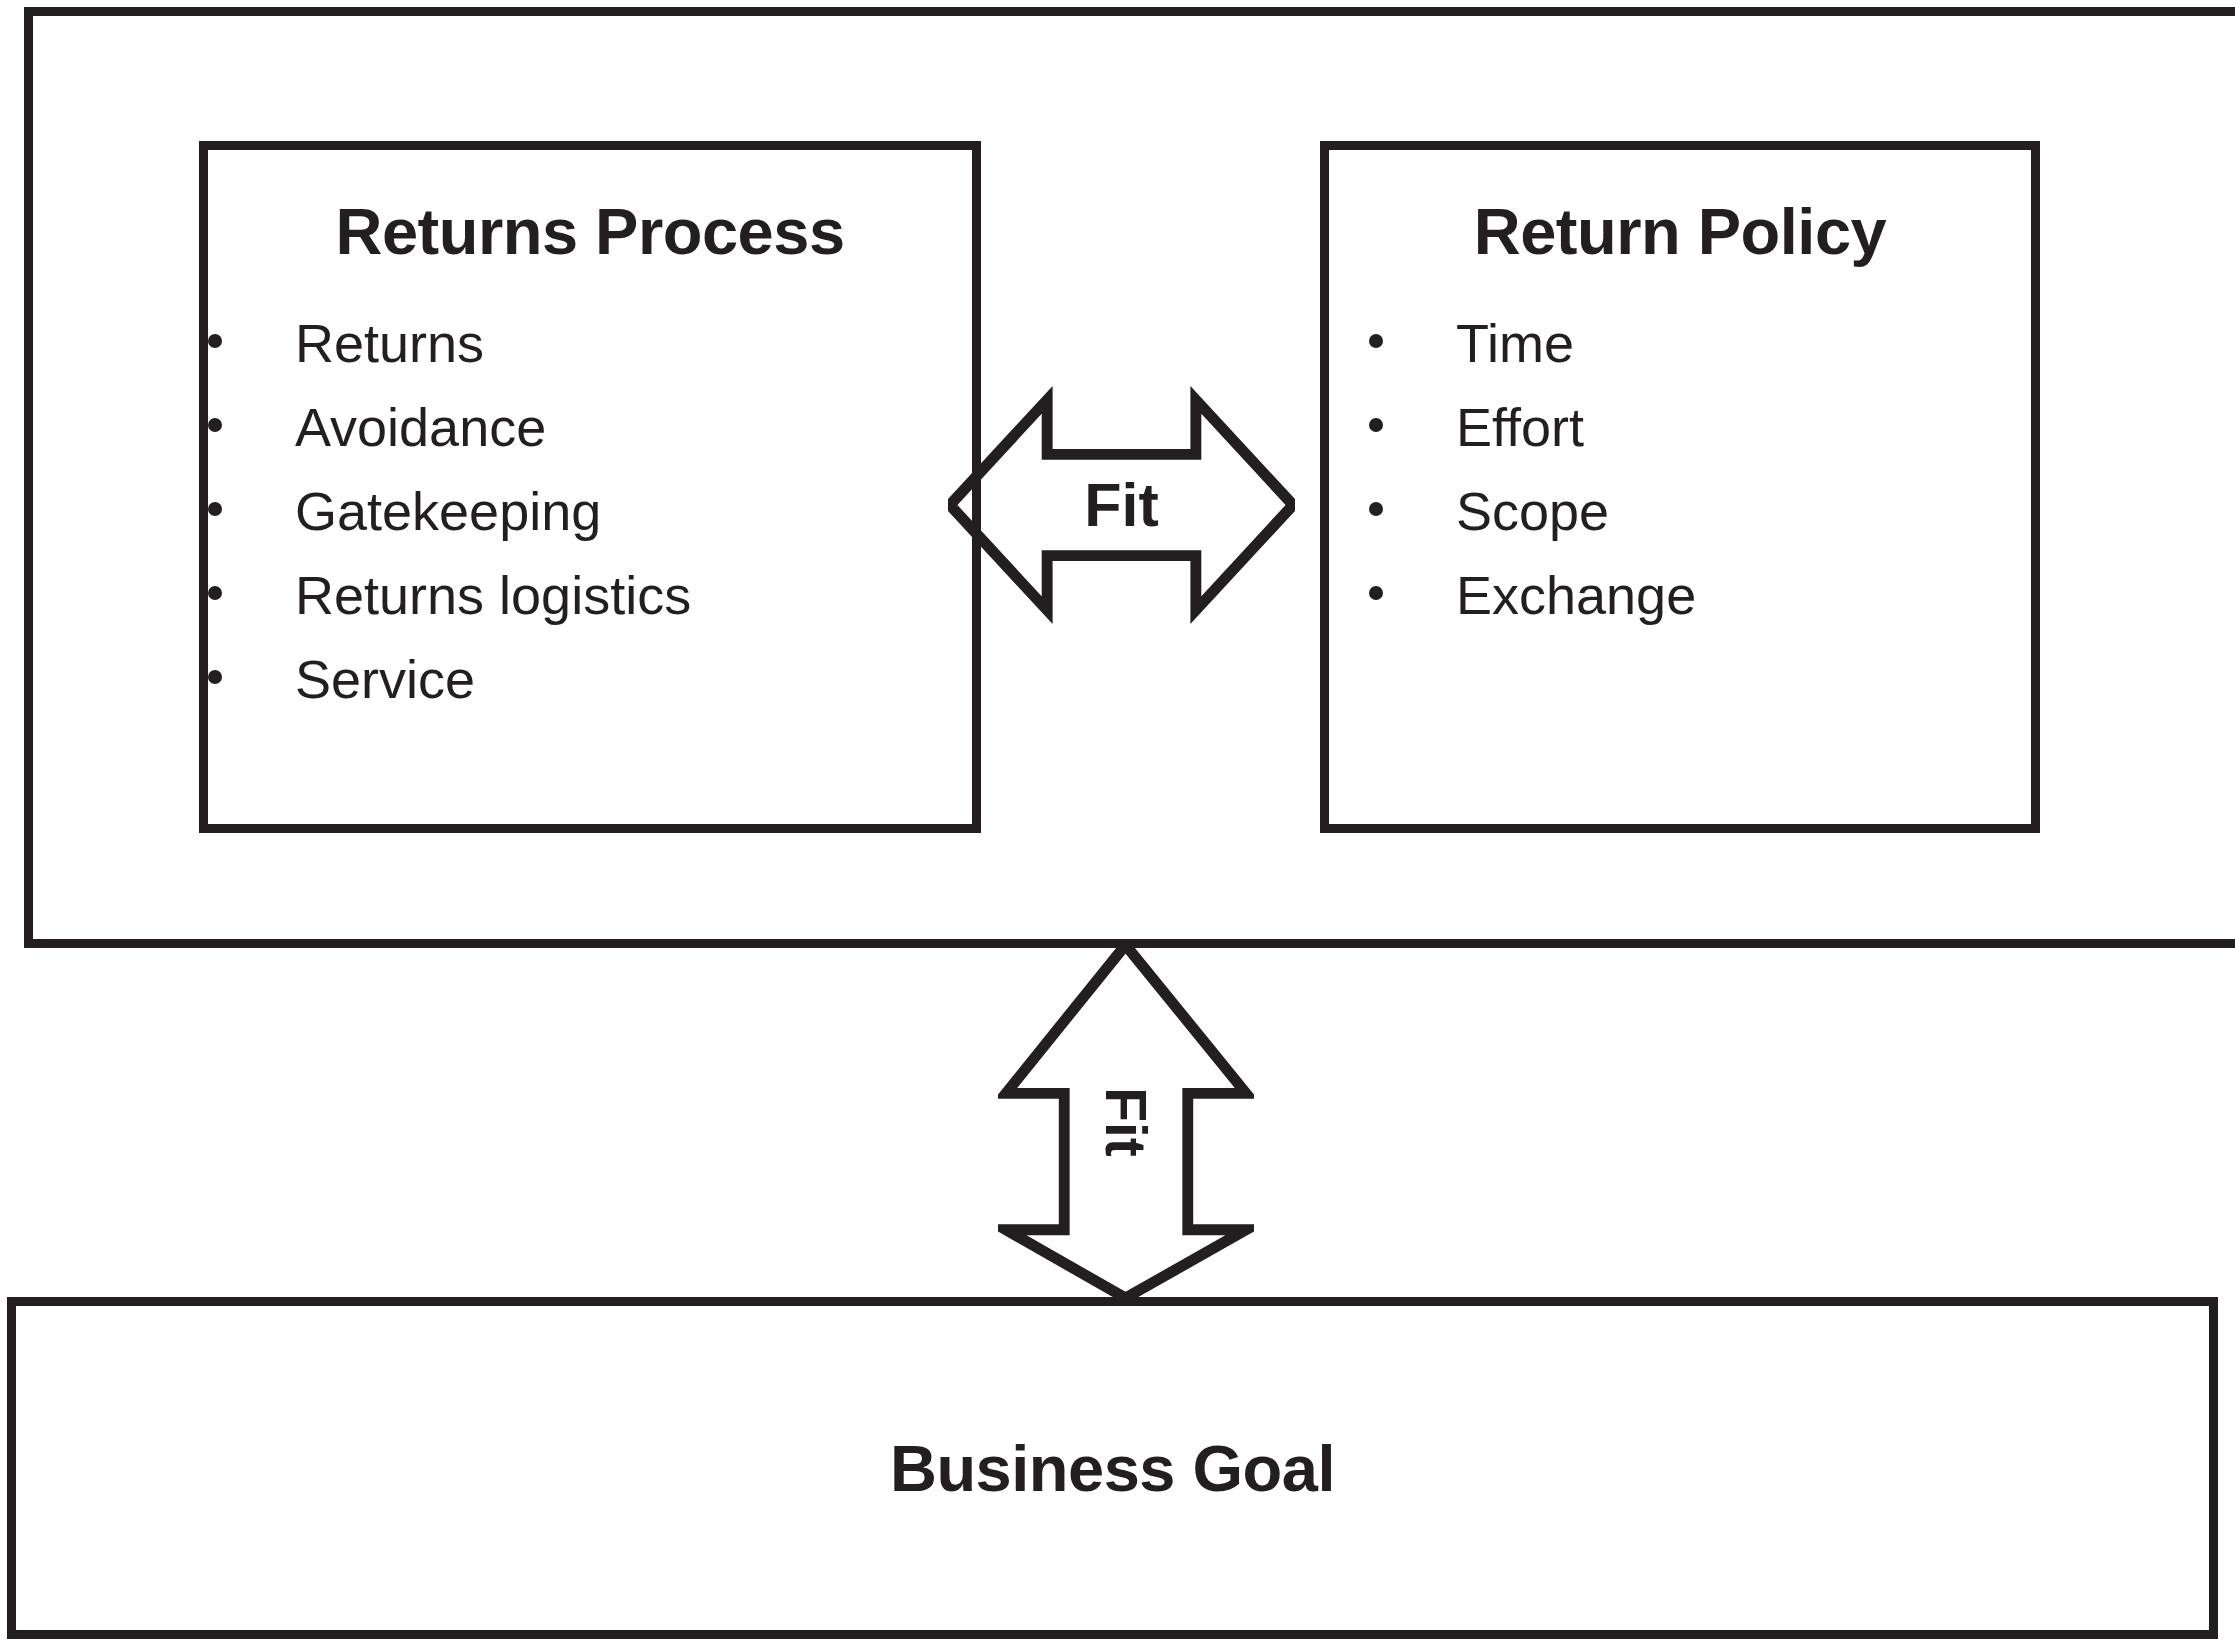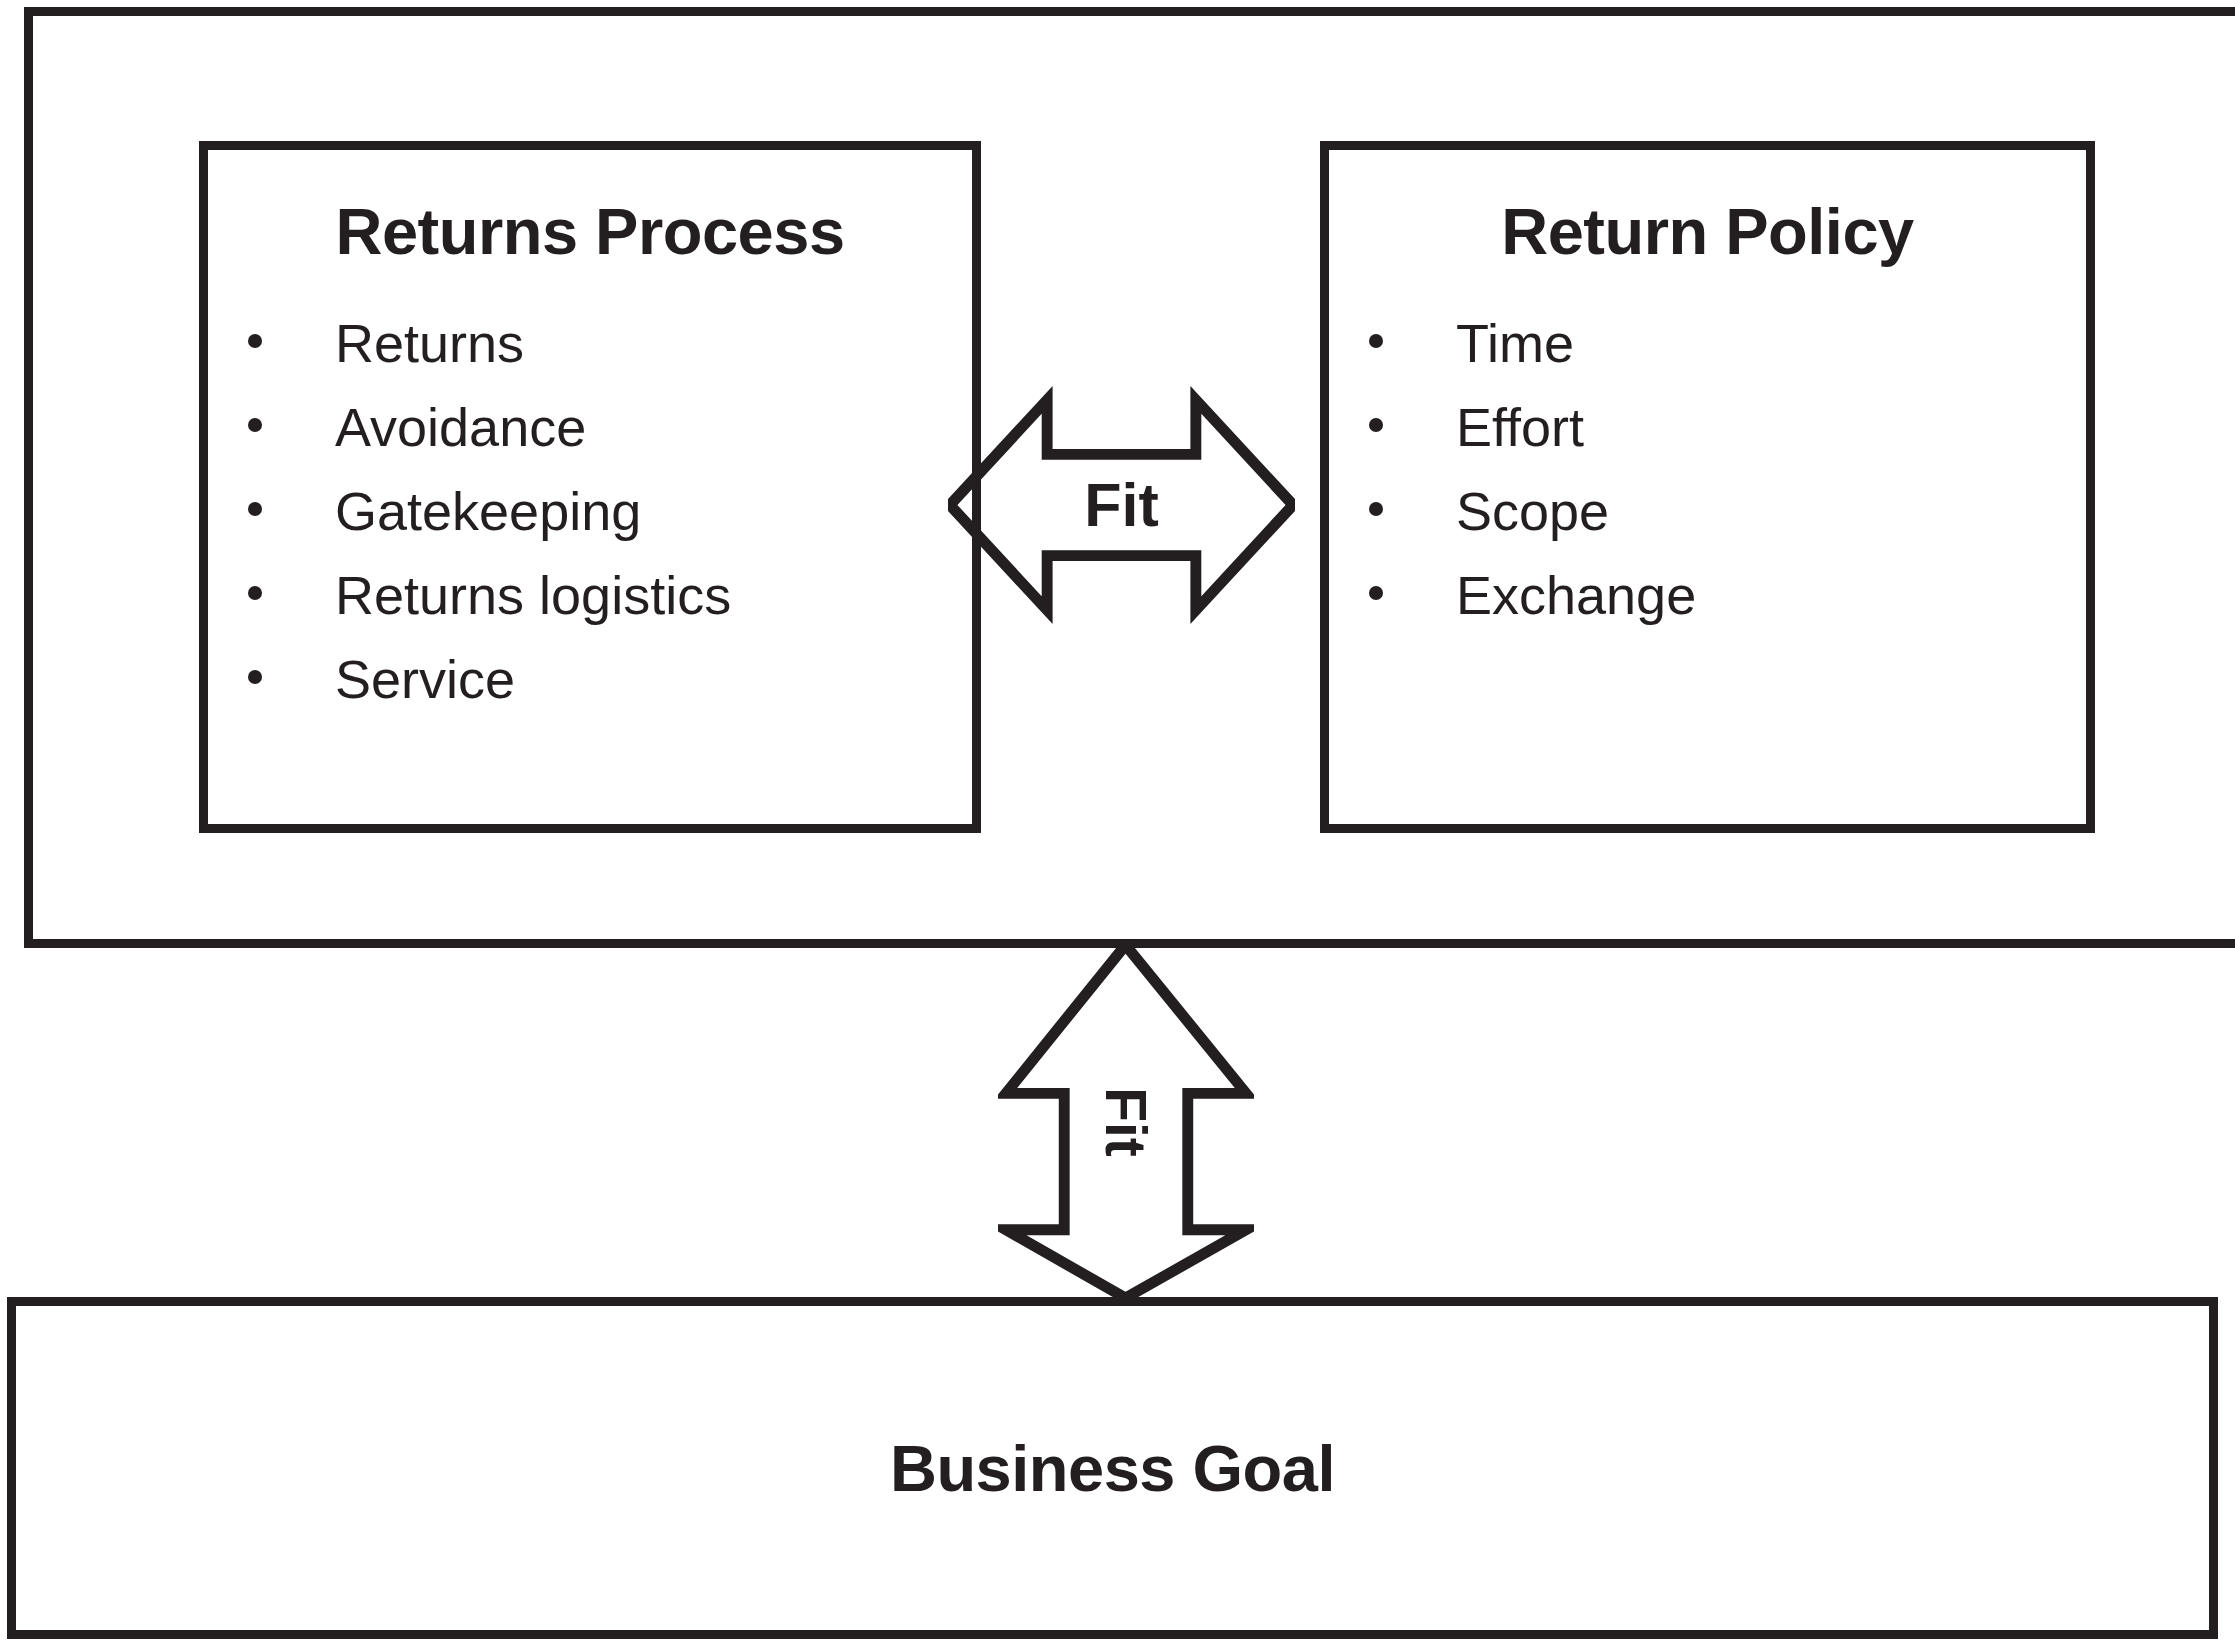--- a/index.html
+++ b/index.html
@@ -33,21 +33,21 @@
   }
 
   
   .concept-box {
     position: absolute;
     border: 9px solid #231f20;
     box-sizing: border-box;
     background: #ffffff;
   }
   .box-left  { left: 173px;  top: 132px; width: 782px; height: 692px; }
-  .box-right { left: 1294px; top: 132px; width: 775px; height: 692px; }
+  .box-right { left: 1294px; top: 132px; width: 720px; height: 692px; }
 
   .box-title {
     text-align: center;
     font-weight: bold;
     font-size: 65px;
     line-height: 1.05;
     letter-spacing: -0.5px;
     margin-top: 48px;
     color: #231f20;
     white-space: nowrap;
@@ -71,21 +71,21 @@
   .bullet-dot {
     display: inline-block;
     width: 14px;
     height: 14px;
     border-radius: 50%;
     background: #231f20;
     flex: 0 0 auto;
     position: relative;
     top: -14px;
   }
-  .box-left .bullet-list li { padding-left: 40px; }
+  .box-left .bullet-list li { }
   .box-right .bullet-list li { padding-left: 40px; }
   .bullet-text { margin-left: 73px; }
 
   
   .arrow-h {
     position: absolute;
     left: 948px;
     top: 384px;
     width: 347px;
     height: 242px;

